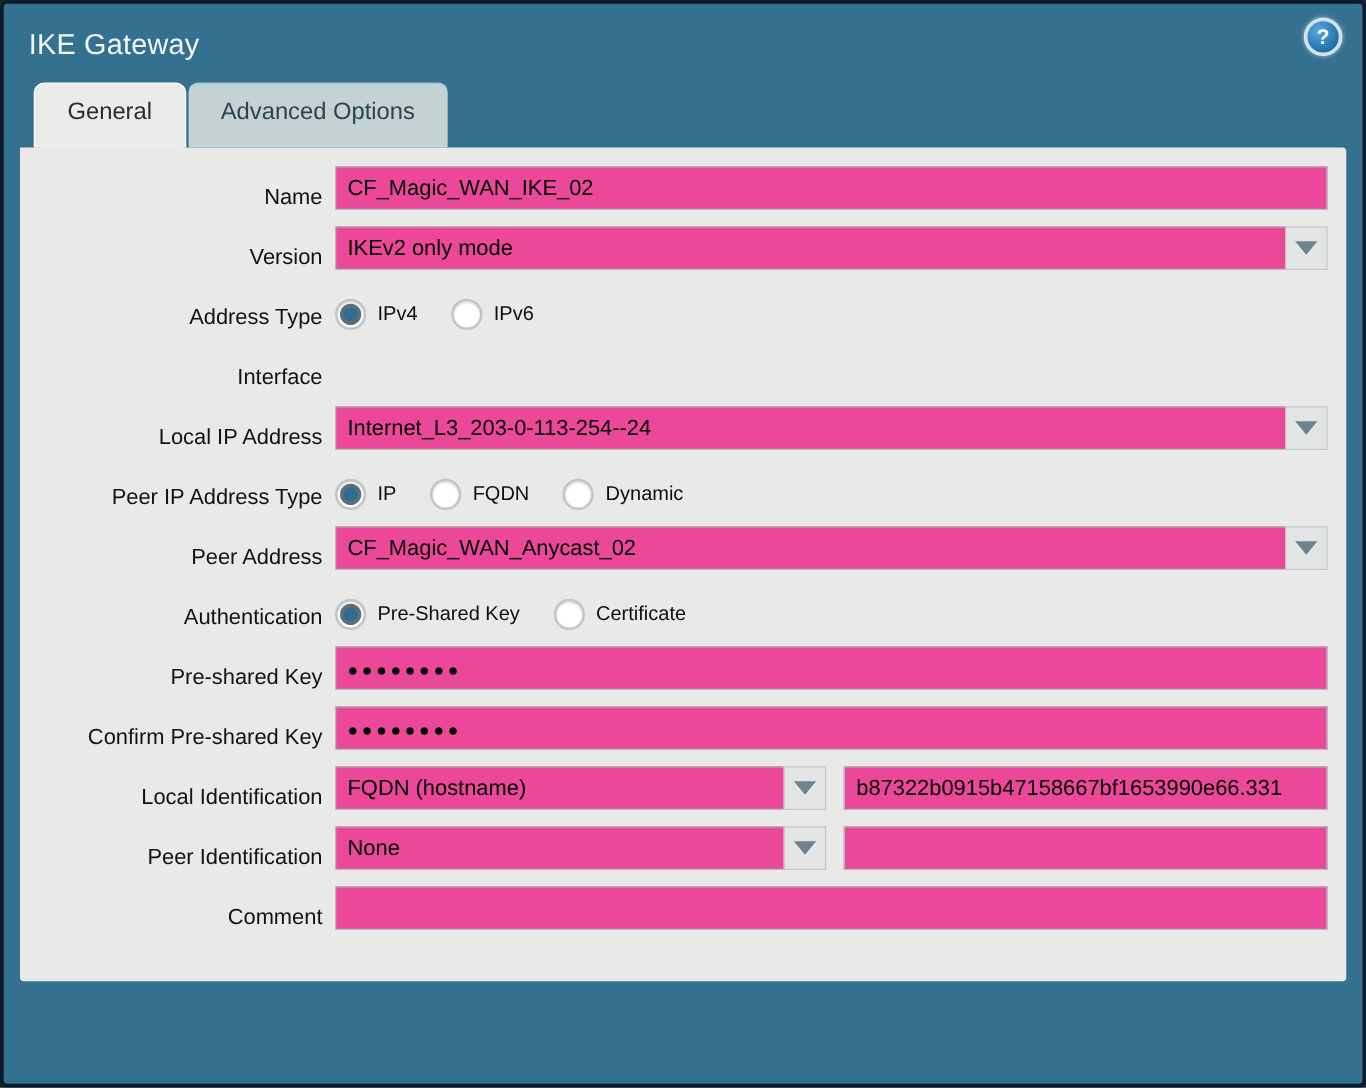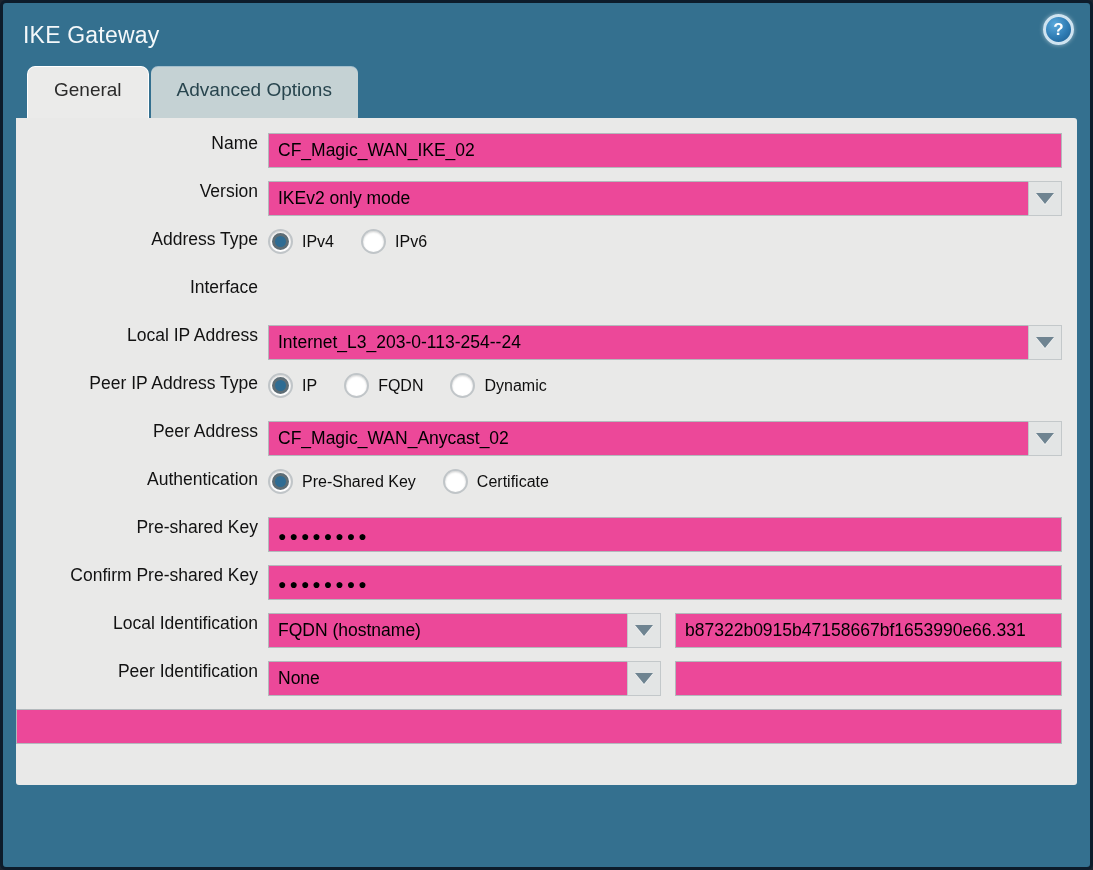--- a/index.html
+++ b/index.html
@@ -71,21 +71,21 @@
   .panel {
     margin: 0 13px;
     height: 667px;
     background: #e9e9e8;
     border-radius: 0 3px 3px 3px;
     padding-top: 15px;
     overflow: hidden;
   }
   .row {
     display: flex;
-    align-items: flex-start;
+    align-items: flex-end;
     height: 35px;
     margin-bottom: 13px;
     padding-right: 15px;
   }
   .lbl {
     width: 252px;
     flex: 0 0 252px;
     text-align: right;
     padding-right: 10px;
     font-size: 17.5px;
@@ -287,19 +287,20 @@
       <div class="combo fixed-combo">
         <div class="input">None</div>
         <div class="arrow-btn">
           <span class="tri-down"></span>
         </div>
       </div>
       <div class="input grow"></div>
     </div>
 
     <div class="row">
+      <div class="lbl">Comment</div>
       <div class="input grow"></div>
     </div>
 
   </div>
 
 
 </div>
 
 </body></html>

